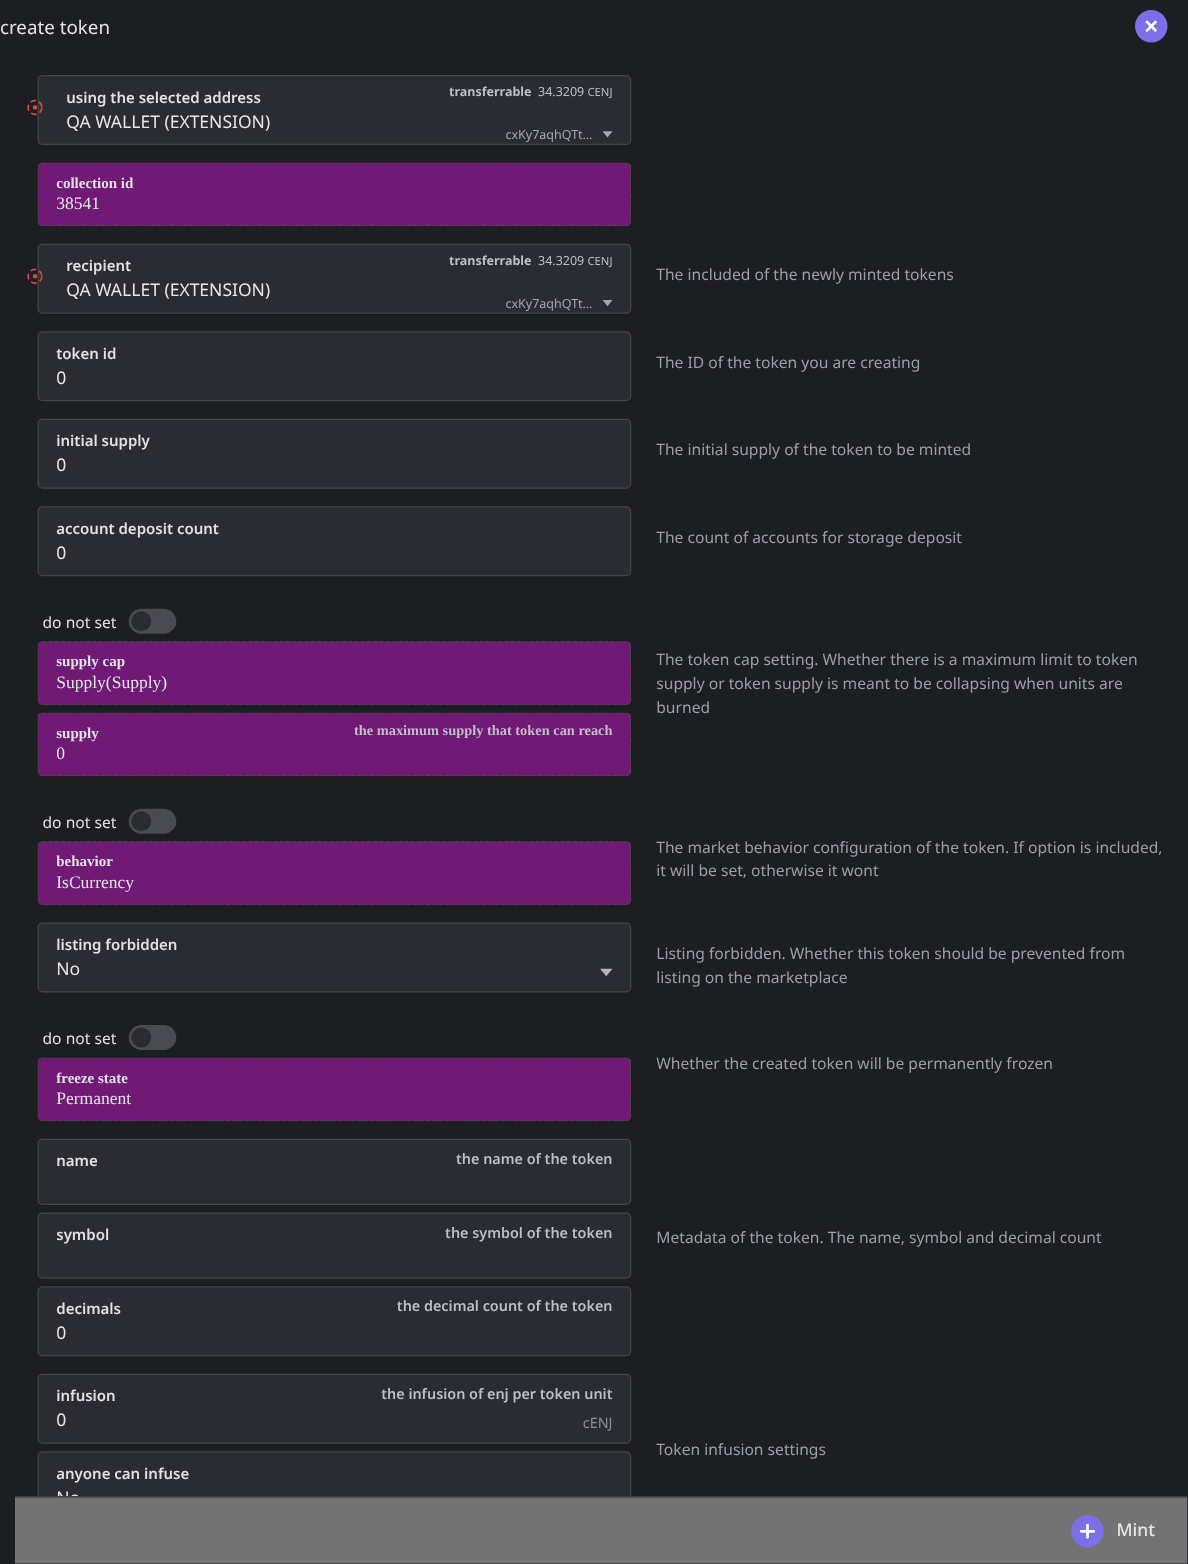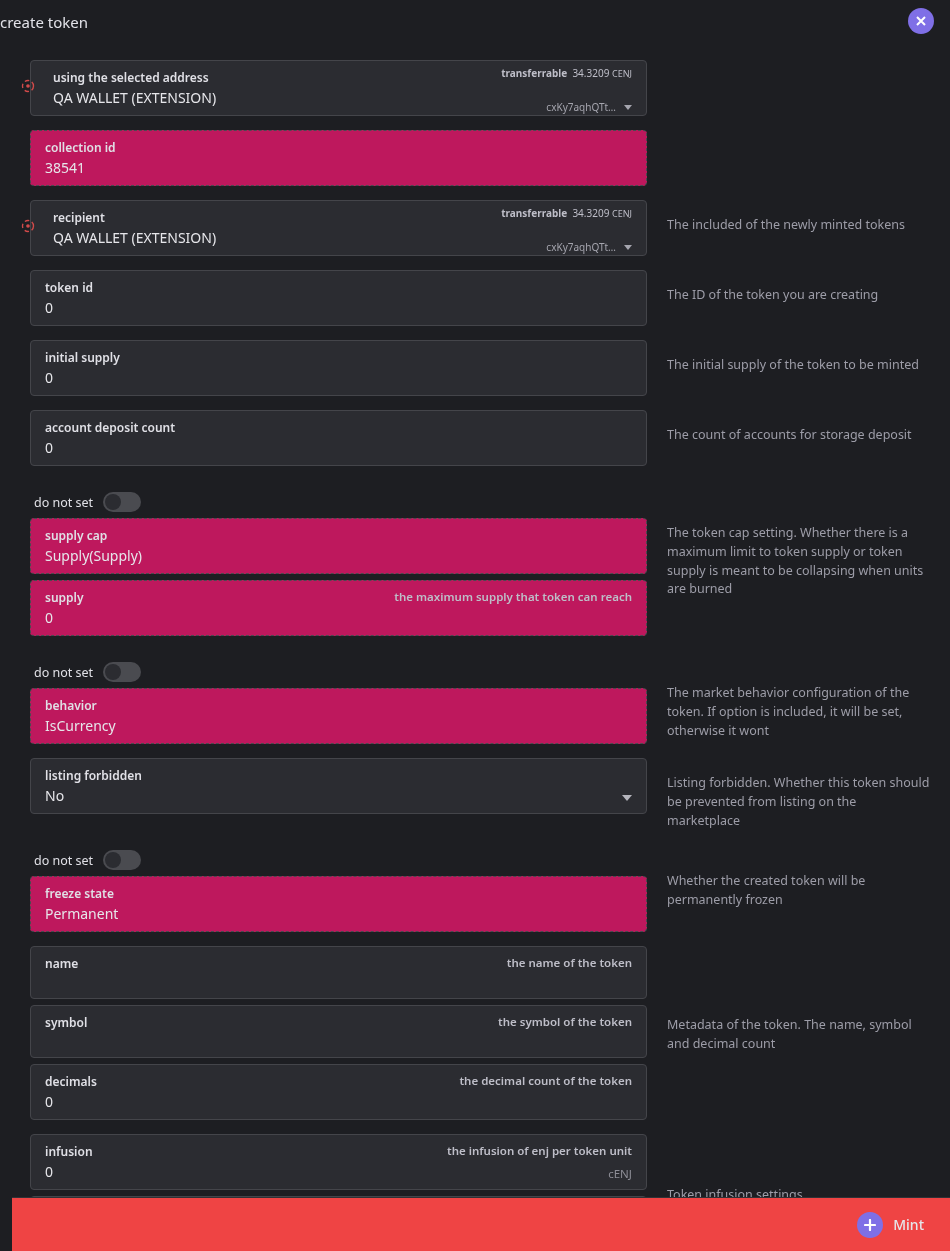--- a/index.html
+++ b/index.html
@@ -3,40 +3,40 @@
 <meta charset="utf-8">
 <style>
   * { box-sizing: border-box; margin: 0; padding: 0; }
   html, body { width: 950px; height: 1251px; background: #1d1e22; color: #e6e6ea; font-family: system-ui, Arial, sans-serif; font-size: 13px; }
   .page { position: relative; width: 100%; height: 100%; }
   .title { position: absolute; left: 0; top: 12px; font-size: 15px; font-weight: 400; color: #e2e2e8; }
   .close-btn { position: absolute; right: 16px; top: 8px; width: 26px; height: 26px; border-radius: 50%; background: #7f6fe6; display: flex; align-items: center; justify-content: center; cursor: pointer; }
   .close-btn svg { width: 12px; height: 12px; stroke: #fff; stroke-width: 2; fill: none; }
   .content { position: absolute; top: 60px; left: 0; right: 0; padding: 0 20px 0 30px; }
   .row { display: flex; gap: 20px; margin-bottom: 8px; align-items: flex-start; }
-  .field-col { width: 617px; flex-shrink: 0; }
+  .field-col { width: 475px; flex-shrink: 0; }
   .desc-col { flex: 1; color: #9d9da8; font-size: 12.5px; line-height: 1.5; padding-top: 16px; }
   .field { position: relative; background: #2b2c31; border: 1px solid #44454a; border-radius: 4px; padding: 8px 14px 8px 14px; margin-bottom: 6px; }
-  .field.dashed { background: #be185d; border: 1px dashed #4a4b50; }
+  .field.dashed { background: #701a75; border: 1px dashed #4a4b50; font-family: Liberation Serif, serif; }
   .field.address { padding-left: 22px; }
   .field .label { font-size: 12px; font-weight: 600; color: #e0e0e6; }
   .field .value { font-size: 14px; color: #e6e6ea; margin-top: 2px; white-space: nowrap; text-overflow: ellipsis; overflow: hidden; }
   .field .hint { position: absolute; right: 14px; top: 8px; font-size: 11.5px; font-weight: 600; color: #bebec8; }
   .field .unit-right { position: absolute; right: 14px; bottom: 8px; font-size: 11.5px; color: #8d8d96; }
   .field .top-right-micro { position: absolute; right: 14px; top: 6px; text-align: right; font-size: 10px; line-height: 1.3; color: #bebec8; }
   .field .top-right-micro .addr { font-weight: 400; color: #a5a5ae; display: inline-flex; align-items: center; gap: 4px; margin-top: 21px; }
   .field .caret { display: inline-block; margin-left: 4px; border-left: 4px solid transparent; border-right: 4px solid transparent; border-top: 5px solid #a5a5ae; }
   .field .select-caret { position: absolute; right: 14px; bottom: 12px; border-left: 5px solid transparent; border-right: 5px solid transparent; border-top: 6px solid #b5b5bd; }
   .target-icon { position: absolute; left: -14px; top: 14px; width: 22px; height: 22px; }
   .target-icon svg { width: 22px; height: 22px; }
   .toggle-row { display: flex; align-items: center; gap: 10px; padding: 12px 4px 6px 4px; }
   .toggle-row .t-label { font-size: 12.5px; color: #e0e0e6; }
   .toggle { width: 38px; height: 20px; background: #4a4b50; border-radius: 10px; position: relative; cursor: pointer; }
   .toggle .knob { position: absolute; width: 16px; height: 16px; background: #2b2c31; border-radius: 50%; top: 2px; left: 2px; }
-  .footer { position: absolute; bottom: 0; left: 12px; right: 0; height: 54px; background: #ef4444; border-top: 1px solid #303136; display: flex; align-items: center; justify-content: flex-end; padding-right: 26px; }
+  .footer { position: absolute; bottom: 0; left: 12px; right: 0; height: 54px; background: #737373; border-top: 1px solid #303136; display: flex; align-items: center; justify-content: flex-end; padding-right: 26px; }
   .mint-btn { display: flex; align-items: center; gap: 10px; cursor: pointer; }
   .mint-btn .plus { width: 26px; height: 26px; background: #7f6fe6; border-radius: 50%; display: flex; align-items: center; justify-content: center; }
   .mint-btn .plus svg { width: 12px; height: 12px; stroke: #fff; stroke-width: 2.2; stroke-linecap: round; }
   .mint-btn .txt { font-size: 14px; color: #e6e6ea; font-weight: 500; }
 </style>
 </head>
 <body>
 
 <div class="page">
   <div class="title">create token</div>

